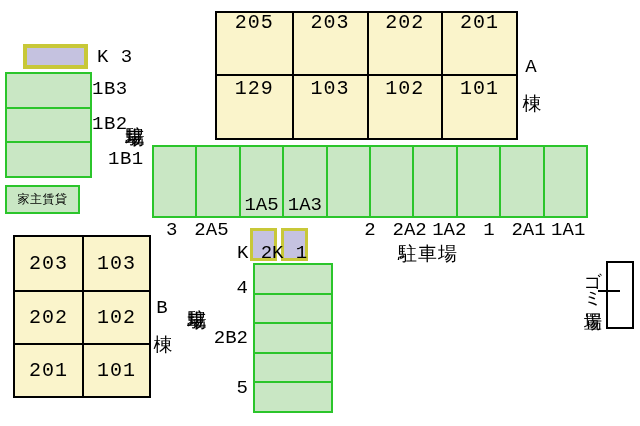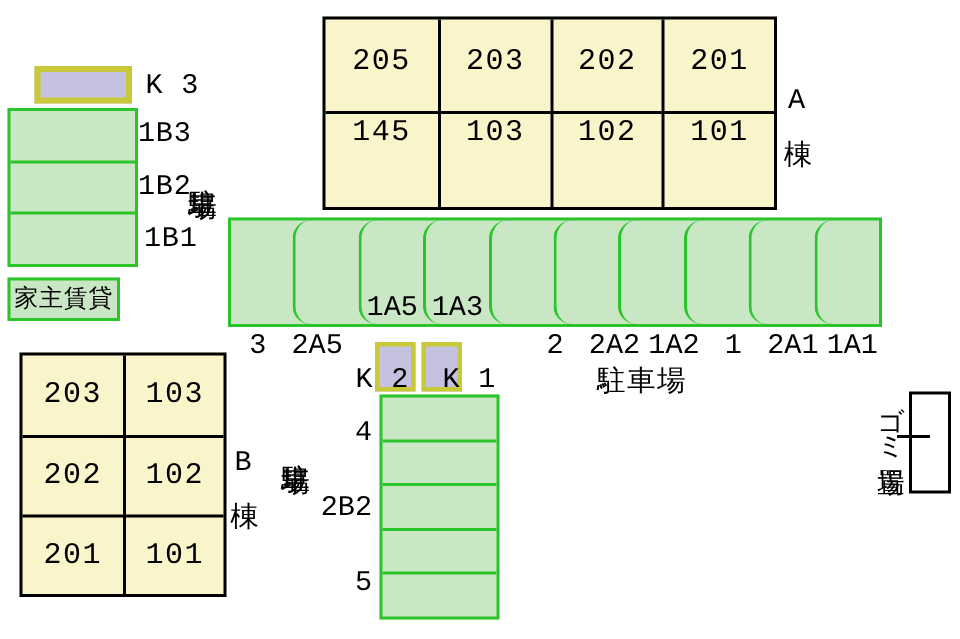--- a/index.html
+++ b/index.html
@@ -25,42 +25,42 @@
 
   
   #left-stack { left:5px; top:72px; width:87px; height:106px; position:absolute;
                 display:flex; flex-direction:column; }
   #left-stack .cell { flex:1; }
   #left-stack .cell + .cell { border-top:2px solid #2BC52B; }
 
   
   #landlord-box { left:5px; top:185px; width:75px; height:29px; position:absolute;
                   display:flex; align-items:center; justify-content:center;
-                  font-size:16px; letter-spacing:0.5px; white-space:nowrap; }
+                  font-size:12px; letter-spacing:0.5px; white-space:nowrap; }
 
   
   #building-a { left:215px; top:11px; width:303px; height:129px; position:absolute;
                 display:grid; grid-template-columns:repeat(4,1fr); grid-template-rows:1fr 1fr;
                 background:#FAF4CB; border:2px solid #000; box-sizing:border-box; }
   .ba-cell { display:flex; justify-content:center; font-size:20px; line-height:1; letter-spacing:1px; }
-  .ba-upper { align-items:center; padding-bottom:2px; border-bottom:2px solid #000; }
+  .ba-upper { align-items:flex-start; padding-bottom:2px; border-bottom:2px solid #000; }
   .ba-lower { align-items:flex-start; padding-top:3px; }
   .col-div { border-left:2px solid #000; }
 
   
   #building-b { left:13px; top:235px; width:138px; height:163px; position:absolute;
                 display:grid; grid-template-columns:1fr 1fr; grid-template-rows:1fr 1fr 1fr;
                 background:#FAF4CB; border:2px solid #000; box-sizing:border-box; }
   .bb-cell { display:flex; align-items:center; justify-content:center;
              font-size:20px; line-height:1; letter-spacing:1px; }
   .bb-rowdiv { border-top:2px solid #000; }
 
   
   #parking-a-row { left:152px; top:145px; width:436px; height:73px; position:absolute; display:flex; }
-  .pa-cell { flex:1; position:relative;border-radius:12px; }
+  .pa-cell { flex:1; position:relative; }
   .pa-cell + .pa-cell { border-left:2px solid #2BC52B; }
   .pa-inner { position:absolute; bottom:1px; left:50%; transform:translateX(-50%);
               font-size:19px; line-height:1; white-space:nowrap; }
   #parking-a-below { left:152px; top:221px; width:436px; position:absolute; display:flex; }
   .pa-below-slot { flex:1; text-align:center; font-size:19px; line-height:1; white-space:nowrap; }
 
   
   #parking-b-stack { left:253px; top:263px; width:80px; height:150px; position:absolute;
                      display:flex; flex-direction:column; }
   #parking-b-stack .cell { flex:1; }
@@ -83,42 +83,42 @@
   <div id="k3-box" class="keep-box"></div>
   <span class="lbl" style="left:97px; top:48px;">K 3</span>
 
   <div id="left-stack" class="green-fill green-border">
     <div class="cell"></div>
     <div class="cell"></div>
     <div class="cell"></div>
   </div>
   <span class="lbl" style="left:92px; top:80px;text-align:right;">1B3</span>
   <span class="lbl" style="left:92px; top:115px;">1B2</span>
-  <span class="lbl" style="left:96px; top:150px;">1B1</span>
+  <span class="lbl" style="left:108px; top:150px;">1B1</span>
   <span class="vtext" style="left:124px; top:111px;">駐車場</span>
 
   <div id="landlord-box" class="green-fill green-border">
     <span>家主賃貸</span>
   </div>
 
   <div id="building-a">
     <div class="ba-cell ba-upper">
         <span>205</span>
       </div>
     <div class="ba-cell ba-upper col-div">
         <span>203</span>
       </div>
     <div class="ba-cell ba-upper col-div">
         <span>202</span>
       </div>
     <div class="ba-cell ba-upper col-div">
         <span>201</span>
       </div>
     <div class="ba-cell ba-lower">
-        <span>145</span>
+        <span>129</span>
       </div>
     <div class="ba-cell ba-lower col-div">
         <span>103</span>
       </div>
     <div class="ba-cell ba-lower col-div">
         <span>102</span>
       </div>
     <div class="ba-cell ba-lower col-div">
         <span>101</span>
       </div>
@@ -152,21 +152,21 @@
     <div class="pa-below-slot">1A2</div>
     <div class="pa-below-slot">1</div>
     <div class="pa-below-slot">2A1</div>
     <div class="pa-below-slot">1A1</div>
   </div>
   <span class="lbl" style="left:398px; top:246px; letter-spacing:1px;">駐車場</span>
 
   <div id="k2-box" class="keep-box"></div>
   <div id="k1-box" class="keep-box"></div>
   <span class="lbl" style="left:237px; top:244px; z-index:2;">K 2</span>
-  <span class="lbl" style="left:295px; top:244px; z-index:2;">K 1</span>
+  <span class="lbl" style="left:272px; top:244px; z-index:2;">K 1</span>
 
   <div id="parking-b-stack" class="green-fill green-border">
     <div class="cell"></div>
     <div class="cell"></div>
     <div class="cell"></div>
     <div class="cell"></div>
     <div class="cell"></div>
   </div>
   <div id="parking-b-labels">
     <div class="pb-label">4</div>

